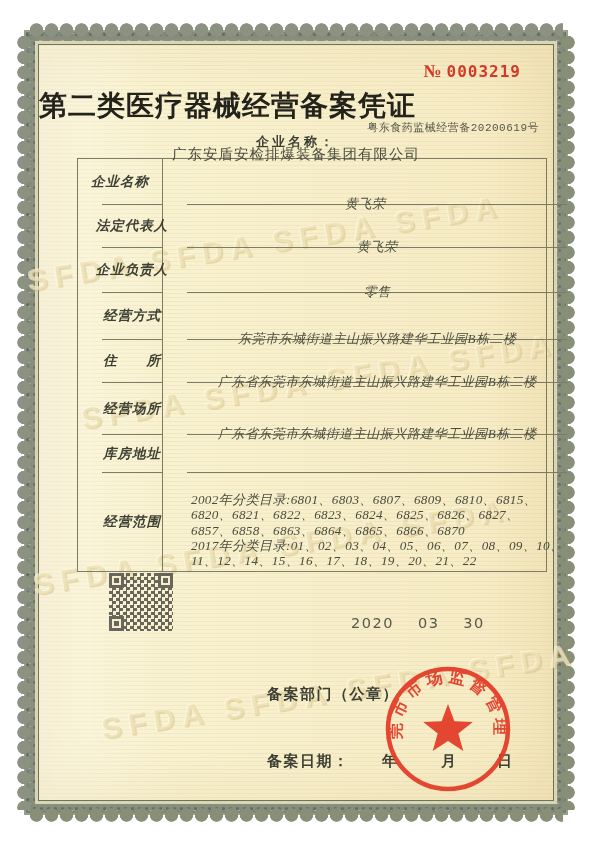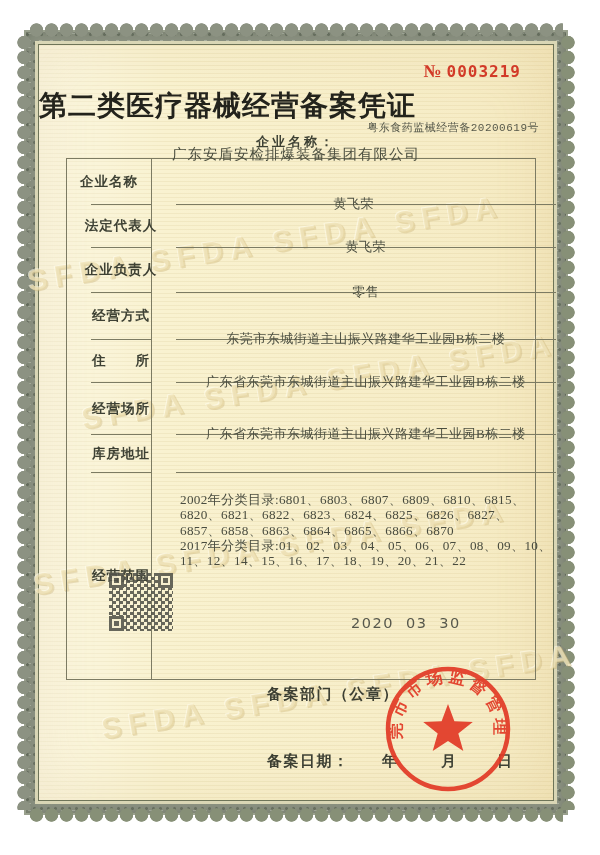--- a/index.html
+++ b/index.html
@@ -64,45 +64,46 @@
   .filing-label{
     position:absolute;top:88px;left:0;right:0;text-align:center;
     font-size:13px;color:#3e4134;letter-spacing:3px;font-weight:bold;
   }
   .company-overprint{
     position:absolute;top:100px;left:0;right:0;text-align:center;
     font-size:14.5px;color:#4b4e3f;letter-spacing:1px;z-index:5;
   }
   
   .cert-table{
-    position:absolute;left:27px;top:113px;width:470px;height:522px;
+    position:absolute;left:38px;top:113px;width:470px;height:414px;
     border:1px solid #7c7b63;box-sizing:border-box;
     display:grid;grid-template-columns:85px 1fr;
     grid-template-rows:45px 43px 45px 47px 43px 52px 38px 1fr;
+    font-style:italic;
   }
   .lcell{
     border-right:1px solid #7c7b63;display:flex;align-items:center;justify-content:center;
     font-size:13.5px;color:#3e4134;letter-spacing:1px;font-weight:bold;white-space:pre;
   }
   .vcell{position:relative;}
   .rb .lcell,.rb .vcell{border-top:1px solid #7c7b63;margin-left:24px;}
   .cert-table > div{display:contents;}
   .row-line{display:contents;}
   .row-line.rb > .lcell{border-top:1px solid #7c7b63;}
   .row-line.rb > .vcell{border-top:1px solid #7c7b63;}
   .vtext{
     position:absolute;bottom:-9px;left:0;right:0;text-align:center;
     font-size:13px;color:#4b4e40;letter-spacing:.5px;z-index:4;white-space:nowrap;
   }
   .scope-cell{padding:19px 4px 0 4px;box-sizing:border-box;}
   .scope-line{
     font-size:13.2px;line-height:15.3px;color:#494c3f;letter-spacing:.3px;white-space:nowrap;
   }
   .scope-date{
-    position:absolute;top:570px;left:312px;display:flex;gap:12px;
+    position:absolute;top:570px;left:312px;display:flex;gap:24px;
     font-family:"DejaVu Sans","Liberation Sans",sans-serif;
     font-size:14.5px;color:#57584c;letter-spacing:1.5px;z-index:4;
   }
   
   .qr{
     position:absolute;left:70px;top:528px;width:64px;height:58px;z-index:6;
     background-image:repeating-conic-gradient(#53544b 0% 25%, rgba(0,0,0,0) 0% 50%);
     background-size:7px 7px;opacity:.88;
   }
   .finder{position:absolute;width:15px;height:15px;border:3px solid #53544b;background:#f6efcf;box-sizing:border-box;}

